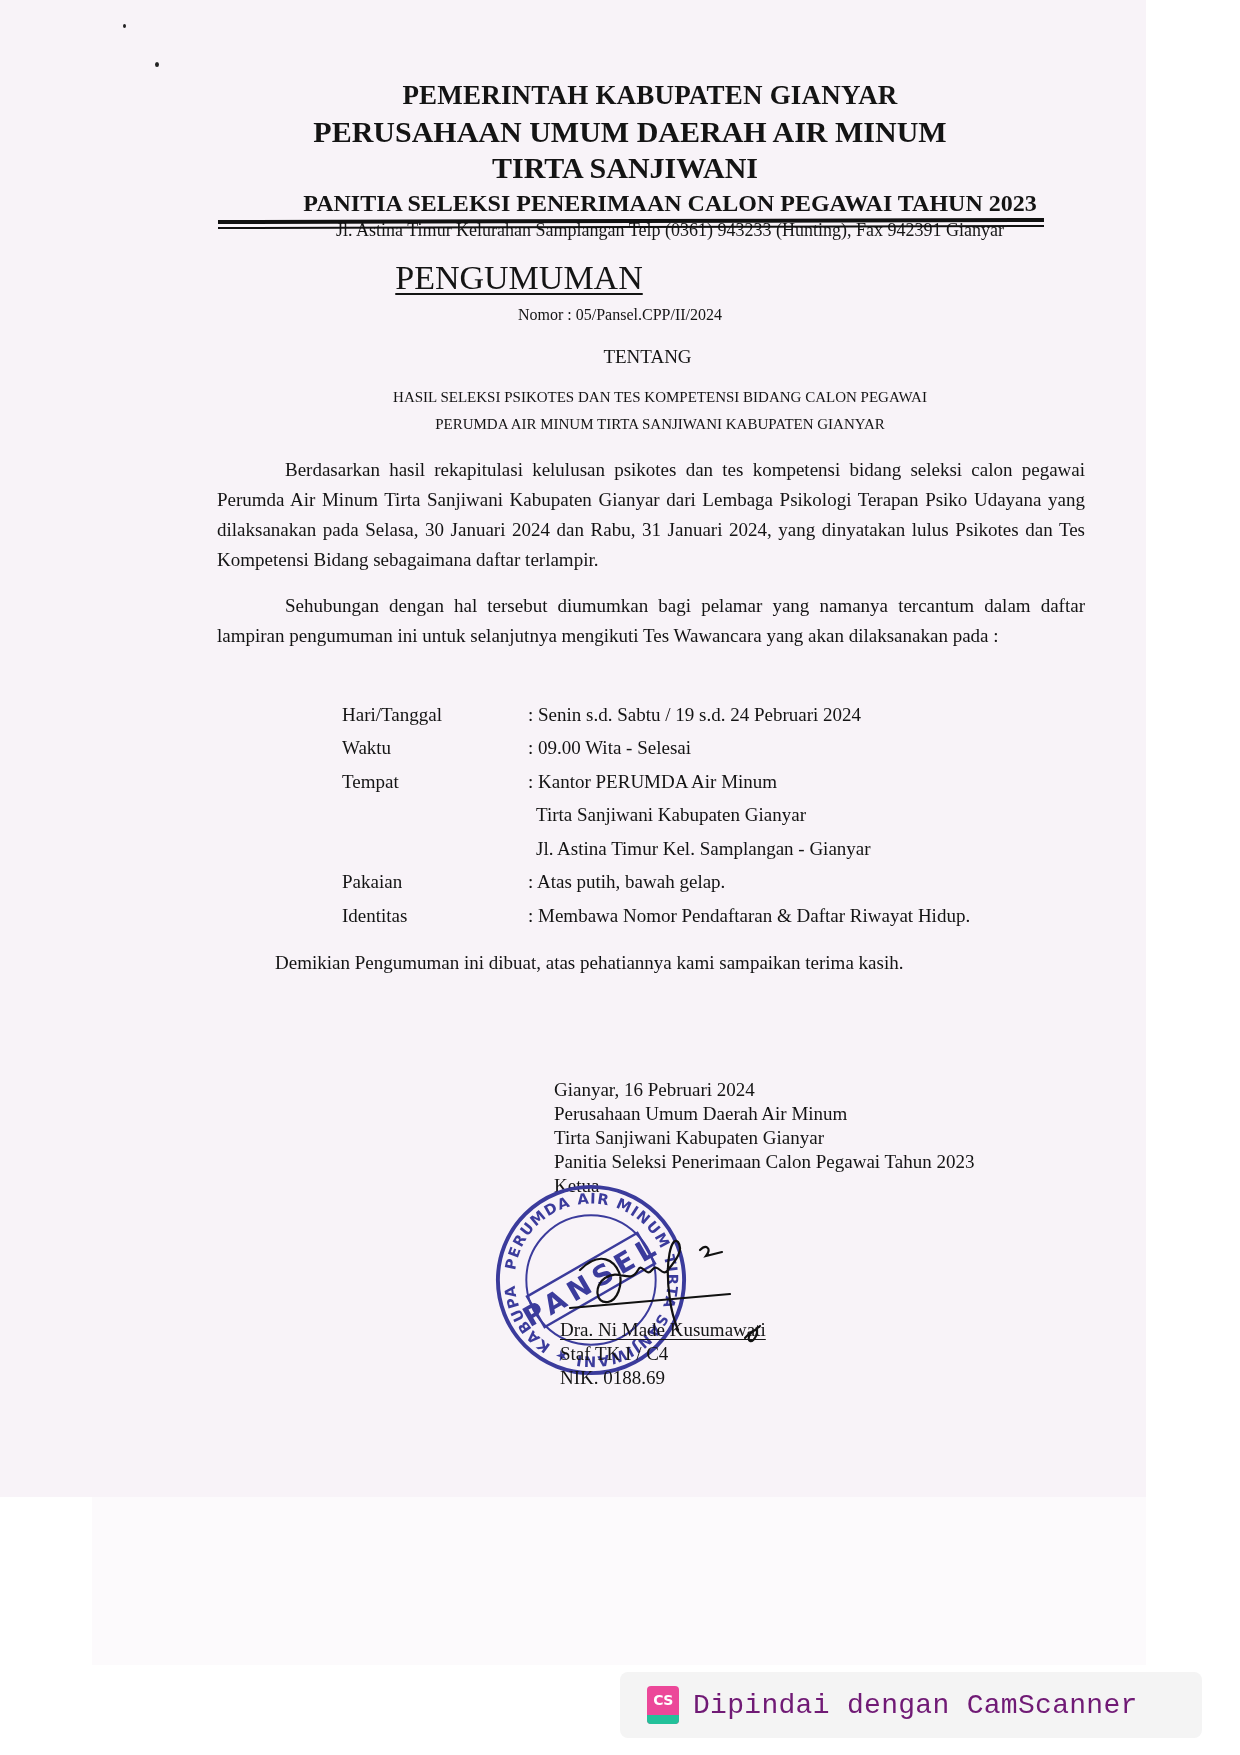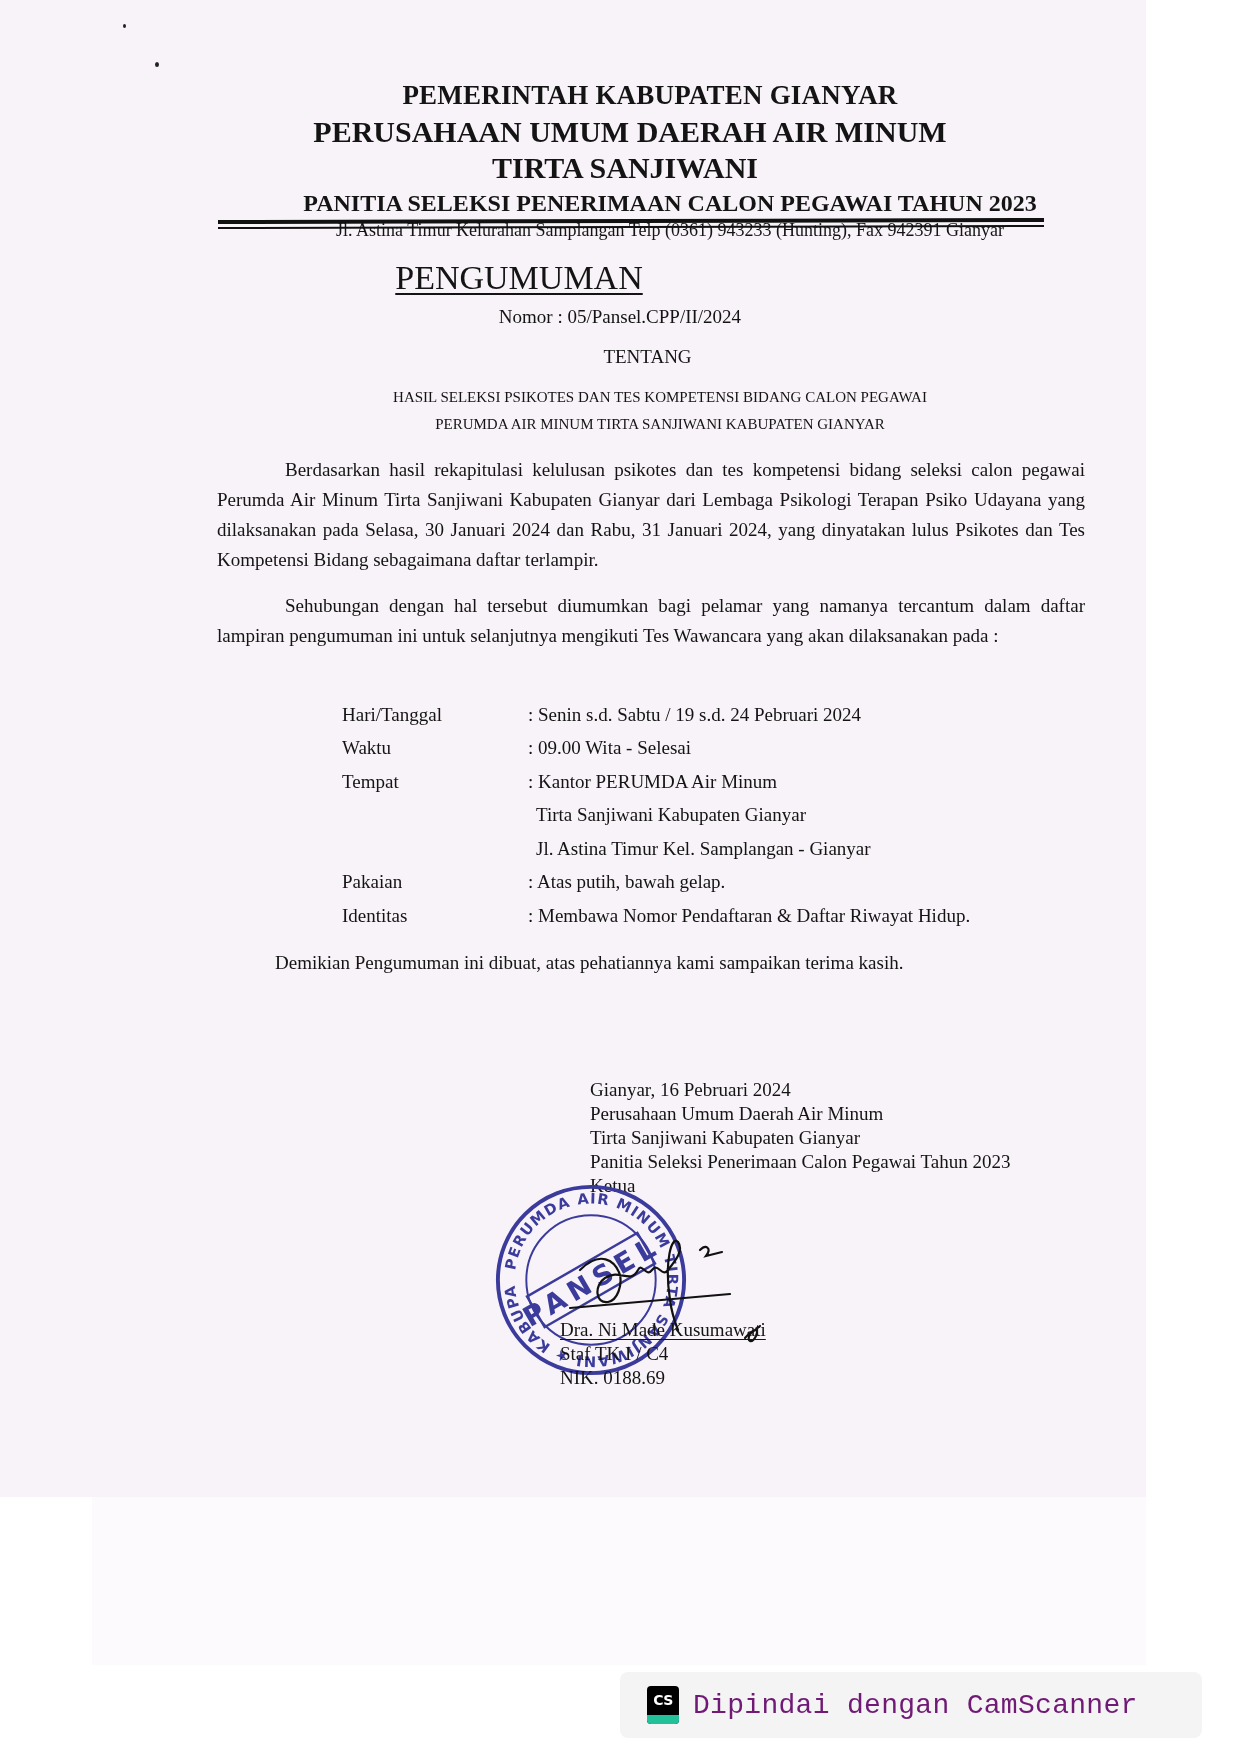--- a/index.html
+++ b/index.html
@@ -25,57 +25,57 @@
     .lh-l2 { font-weight:700; font-size:30px; line-height:36px; margin-top:2px; margin-left:-20px; }
     .lh-l3 { font-weight:700; font-size:30px; line-height:36px; margin-left:-30px; }
     .lh-l4 { font-weight:700; font-size:24px; line-height:30px; margin-top:2px; margin-left:60px; }
     .lh-l5 { font-size:18px; line-height:24px; margin-left:60px; }
     .rule-thick { position:absolute; left:218px; top:219px; width:826px; height:4px; background:#111; transform:rotate(-0.15deg); }
     .rule-thin  { position:absolute; left:218px; top:226px; width:826px; height:1.5px; background:#111; transform:rotate(-0.15deg); }
 
     
     .title { position:absolute; left:0; width:988px; top:258px; text-align:center; font-size:34px; line-height:40px; }
     .title span { text-decoration:underline; text-decoration-thickness:2px; text-underline-offset:4px; margin-left:50px; }
-    .nomor { position:absolute; left:0; width:1240px; top:306px; text-align:center; font-size:19px; box-sizing:border-box; }
+    .nomor { position:absolute; left:0; width:1240px; top:306px; text-align:center; font-size:16px; box-sizing:border-box; }
     .tentang { position:absolute; left:0; width:1240px; top:346px; text-align:center; font-size:19px; padding-left:55px; box-sizing:border-box; }
     .subject { position:absolute; left:260px; width:800px; top:384px; text-align:center; font-size:15px; line-height:27px; }
 
     
     .para { position:absolute; left:217px; width:868px; font-size:19px; line-height:30px; text-align:justify; }
     .para .indent { display:inline-block; width:68px; }
     .p1 { top:455px; }
     .p2 { top:591px; }
 
     
     .details { position:absolute; left:342px; top:698px; font-size:19px; }
     .drow { display:flex; height:33.5px; align-items:center; }
     .dlabel { width:186px; }
     .dvalue { }
     .dcont { padding-left:8px; }
 
     .closing { position:absolute; left:275px; top:952px; font-size:19px; }
 
     
-    .sign { position:absolute; left:554px; top:1078px; font-size:19px; line-height:24px;margin-left:36px; }
+    .sign { position:absolute; left:554px; top:1078px; font-size:19px; line-height:24px; }
     .sign .ketua { margin-top:0px; }
     .signer { position:absolute; left:560px; top:1318px; font-size:19px; line-height:24px; }
     .signer .name { text-decoration:underline; text-underline-offset:3px; }
 
     .stamp { position:absolute; left:493px; top:1182px; width:196px; height:196px; }
     .signature { position:absolute; left:560px; top:1230px; width:250px; height:120px; }
 
     
     .cs-badge {
       position:absolute; left:620px; top:1672px; width:582px; height:66px;
       background:#f4f4f4; border-radius:8px;
       display:flex; align-items:center;
     }
     .cs-logo {
       width:32px; height:38px; margin-left:27px; border-radius:4px; overflow:hidden;
-      background:#000000; position:relative; display:flex; align-items:flex-start; justify-content:center;
+      background:#ec4899; position:relative; display:flex; align-items:flex-start; justify-content:center;
     }
     .cs-logo .cs-text { color:#fff; font-family:"DejaVu Sans", sans-serif; font-weight:700; font-size:14px; margin-top:6px; letter-spacing:-0.5px; }
     .cs-logo .cs-bar { position:absolute; left:0; bottom:0; width:100%; height:9px; background:#23c19a; }
     .cs-label { font-family:Liberation Mono, monospace; font-size:28px; color:#701a75; margin-left:14px; letter-spacing:0.3px; }
   </style>
 </head>
 <body>
 
 <div class="scan-tint"></div>
 <div class="scan-tint-low"></div>

